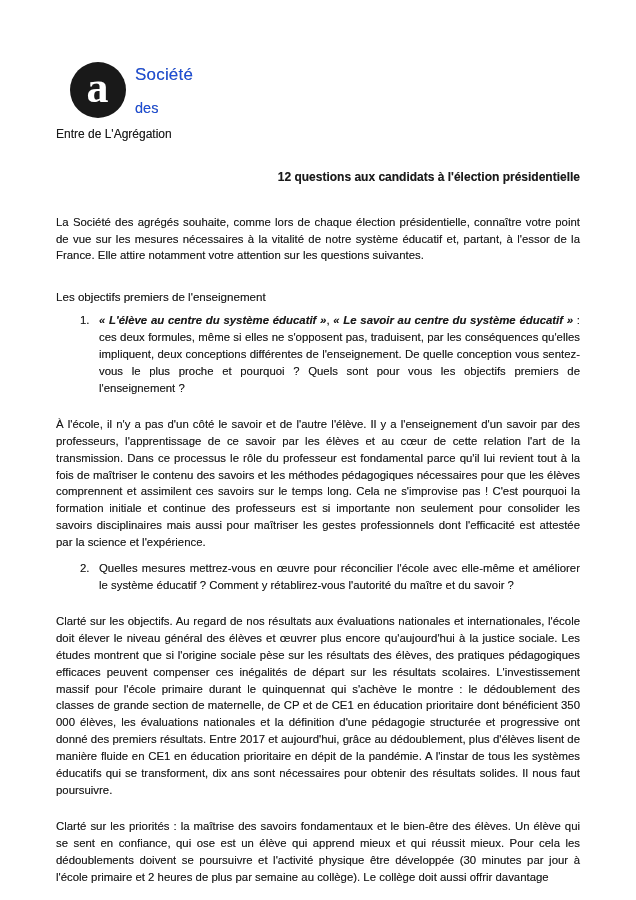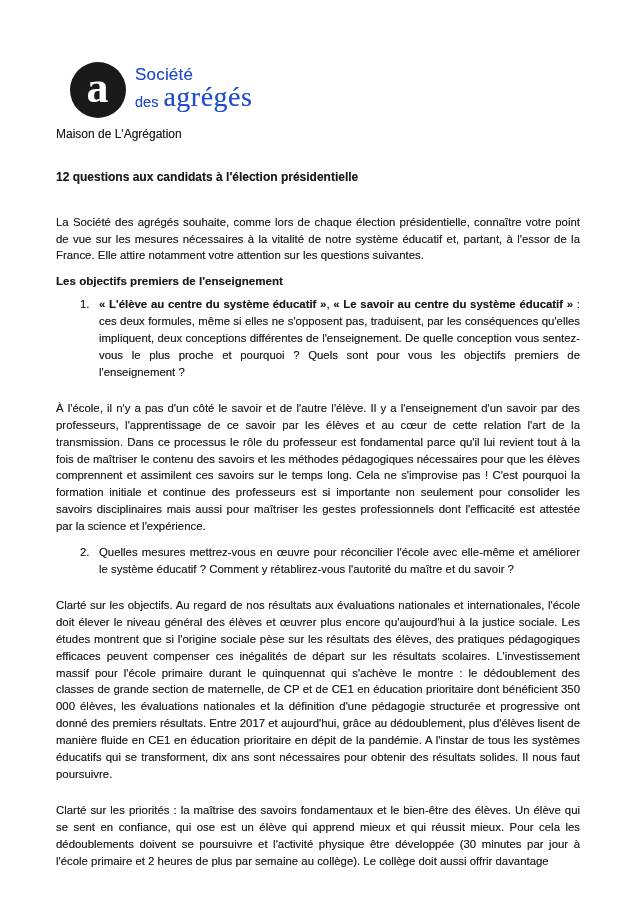--- a/index.html
+++ b/index.html
@@ -54,22 +54,22 @@
     color: #1d4ed8;
     text-shadow: 0 0 0.4px rgba(58,58,58,0.5);
   }
   .logo-word-line1 {
     font-size: 17px;
     line-height: 19px;
     letter-spacing: 0.2px;
   }
   .logo-word-line2 {
     display: flex;
-    align-items: flex-end;
-    margin-top: 0;
+    align-items: flex-start;
+    margin-top: 16px;
   }
   .logo-word-des {
     font-size: 14.5px;
   }
   .logo-word-agreges {
     font-family: "Liberation Serif", serif;
     font-size: 28px;
     line-height: 26px;
     margin-left: 5px;
     letter-spacing: 0.5px;
@@ -78,82 +78,82 @@
   
   .address {
     margin-top: 8px;
     font-size: 12px;
     line-height: 16.6px;
   }
 
   
   .doc-title {
     margin-top: 27px;
-    text-align: left;
+    text-align: right;
     font-size: 12px;
     font-weight: 700;
   }
 
   
   .para {
     font-size: 11.4px;
     line-height: 16.9px;
     text-align: justify;
     margin: 19px 0 0 0;
   }
   .intro {
     margin-top: 30px;
   }
   .section-heading {
-    margin-top: 10px;
+    margin-top: 26px;
     font-size: 11.6px;
-    font-weight: 700;
+    font-weight: 400;
   }
   .qitem {
     display: flex;
     margin-top: 9px;
   }
   .qnum {
     flex: none;
     width: 19px;
     margin-left: 24px;
     font-size: 11.4px;
     line-height: 16.9px;
   }
   .qtext {
     flex: 1;
     font-size: 11.4px;
     line-height: 16.9px;
     text-align: justify;
   }
   .quote {
+    font-style: italic;
     font-weight: 600;
   }
 </style>
 </head>
 <body>
 
 <div class="page">
   <div class="content">
 
     <div class="logo-row">
       <div class="logo-mark">
         <span class="logo-a">a</span>
       </div>
       <div class="logo-word">
         <div class="logo-word-line1">Société</div>
         <div class="logo-word-line2">
           <span class="logo-word-des">des</span>
-          <span class="logo-word-agreges">agrégés</span>
         </div>
       </div>
     </div>
 
     <div class="address">
-      <div>Maison de L'Agrégation</div>
+      <div>Entre de L'Agrégation</div>
     </div>
 
     <div class="doc-title">12 questions aux candidats à l'élection présidentielle</div>
 
     <p class="para intro">La Société des agrégés souhaite, comme lors de chaque élection présidentielle, connaître votre point de vue sur les mesures nécessaires à la vitalité de notre système éducatif et, partant, à l'essor de la France. Elle attire notamment votre attention sur les questions suivantes.</p>
 
     <div class="section-heading">Les objectifs premiers de l'enseignement</div>
 
     <div class="qitem">
       <span class="qnum">1.</span>

